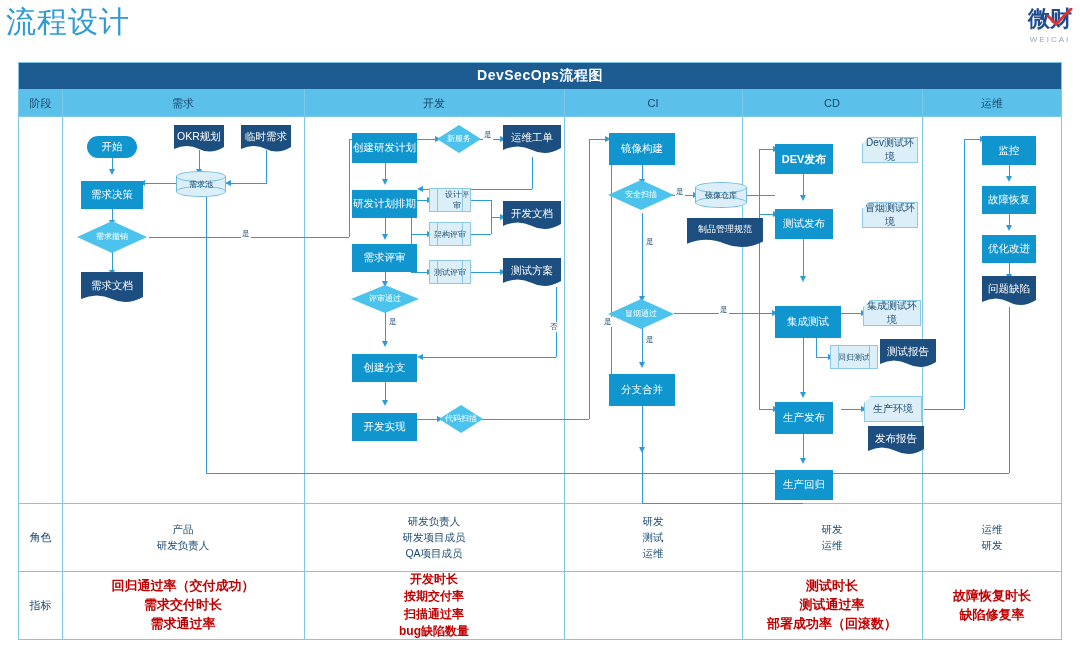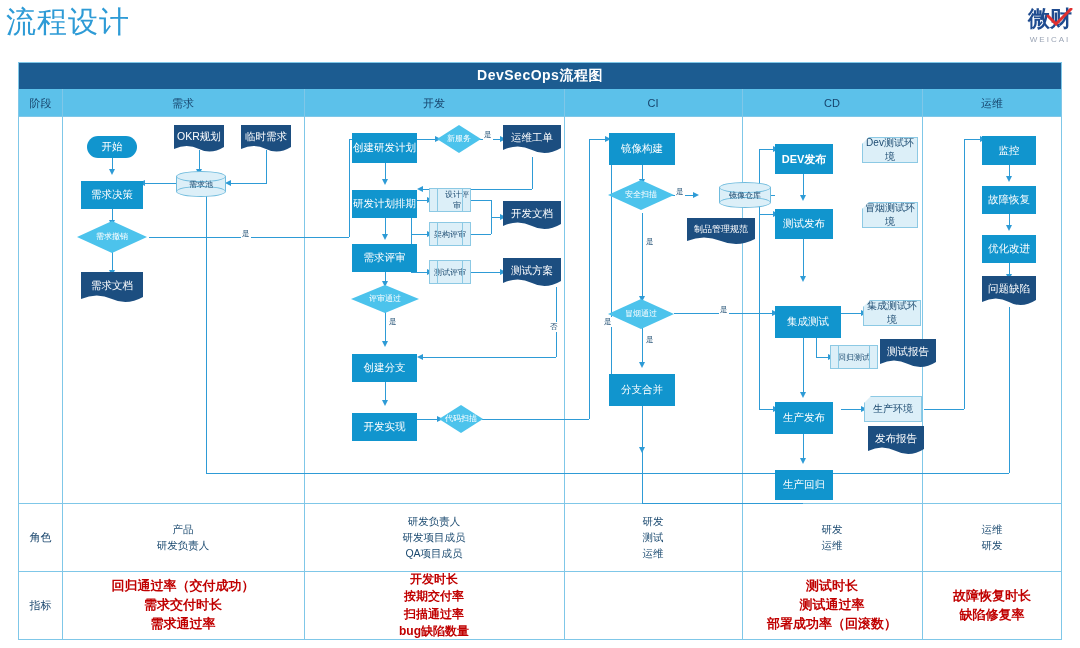--- a/index.html
+++ b/index.html
@@ -405,27 +405,27 @@
     <div class="diamond" style="left:420px;top:288px;width:44px;height:28px;">
       <div class="dshape"></div>
       <div class="dtext">代码扫描</div>
     </div>
 
     <div class="node proc" style="left:590px;top:8px;width:66px;height:32px;">镜像构建</div>
     <div class="diamond" style="left:589px;top:63px;width:66px;height:30px;">
       <div class="dshape"></div>
       <div class="dtext">安全扫描</div>
     </div>
-    <div class="db" style="left:676px;top:65px;width:52px;height:26px;margin-left:24px;">
+    <div class="db" style="left:676px;top:65px;width:52px;height:26px;">
       <div class="dbbody"></div>
       <div class="dbbot"></div>
       <div class="dbtop"></div>
       <div class="dbtxt">镜像仓库</div>
     </div>
-    <div class="wdoc" style="left:668px;top:101px;width:68px;height:28px;">
+    <div class="wdoc" style="left:668px;top:101px;width:76px;height:28px;">
       <svg viewBox="0 0 68 28" preserveAspectRatio="none">
           <path d="M0 0 H68 V21 Q51 30 34 23 Q17 16 0 23 Z" fill="#1C4E80"></path>
         </svg>
       <span style="font-size:9px;">制品管理规范</span>
     </div>
 
     <div class="diamond" style="left:589px;top:182px;width:66px;height:30px;font-family:Liberation Serif, serif;">
       <div class="dshape"></div>
       <div class="dtext">冒烟通过</div>
     </div>

